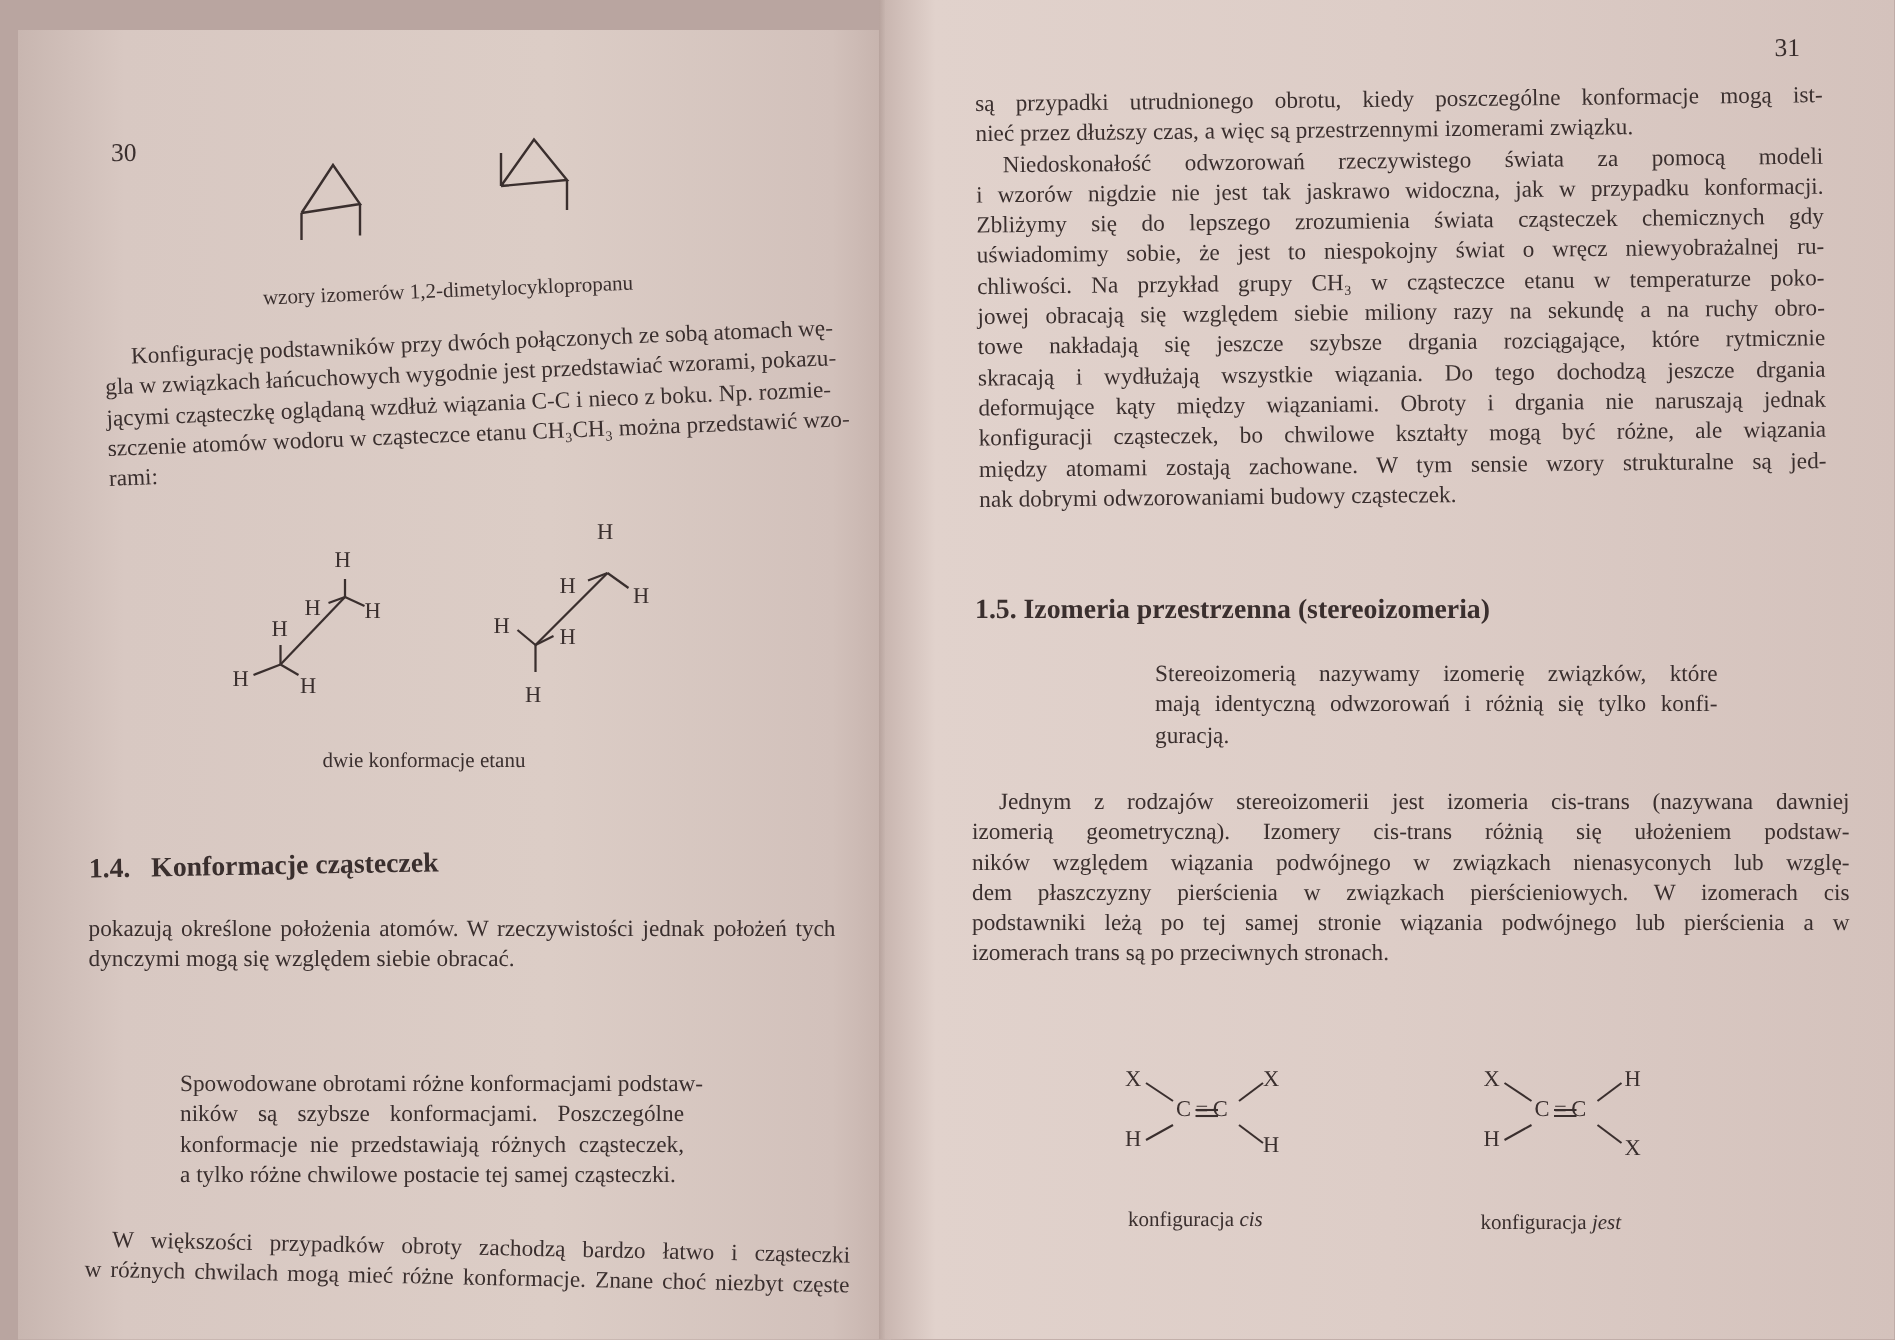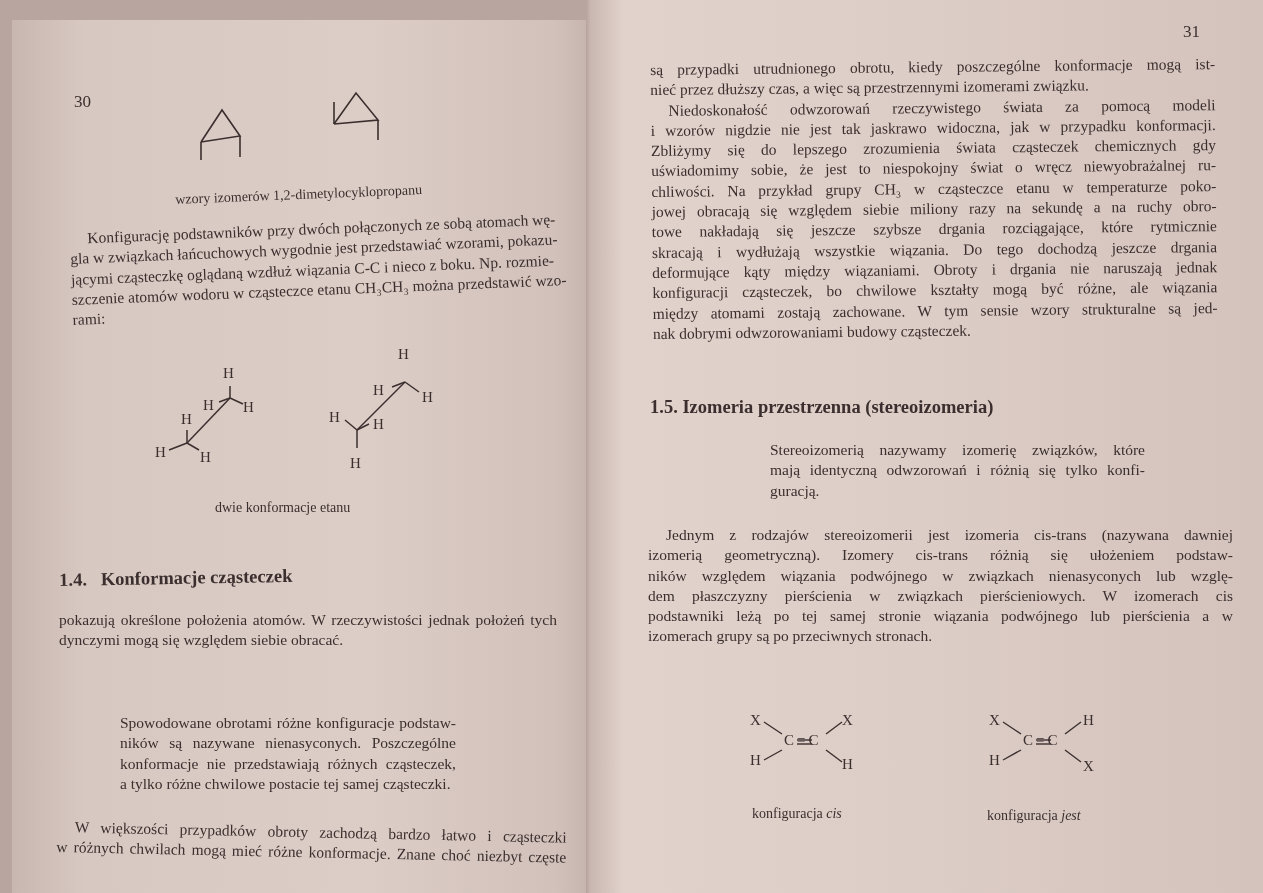--- a/index.html
+++ b/index.html
@@ -103,22 +103,22 @@
   <div class="abs heading left-skew2" style="left:47px;top:550px;">
     <span>1.4.</span>&nbsp;&nbsp;&nbsp;<span>Konformacje cząsteczek</span>
   </div>
 
   <div class="para" style="left:47px;top:590px;width:498px;">
     <span class="line">pokazują określone położenia atomów. W rzeczywistości jednak położeń tych</span>
     <span class="line last">dynczymi mogą się względem siebie obracać.</span>
   </div>
 
   <div class="para" style="left:108px;top:693px;width:336px;">
-    <span class="line">Spowodowane obrotami różne konfiguracje podstaw-</span>
-    <span class="line">ników są nazywane  nienasyconych. Poszczególne</span>
+    <span class="line">Spowodowane obrotami różne konformacjami podstaw-</span>
+    <span class="line">ników są szybsze  konformacjami. Poszczególne</span>
     <span class="line">konformacje nie przedstawiają różnych cząsteczek,</span>
     <span class="line last">a tylko różne chwilowe postacie tej samej cząsteczki.</span>
   </div>
 
   <div class="para" style="left:45px;top:797px;width:510px;transform:rotate(1.2deg);transform-origin:left top;">
     <span class="line indent">W większości przypadków obroty zachodzą bardzo łatwo i cząsteczki</span>
     <span class="line">w różnych chwilach mogą mieć różne konformacje. Znane choć niezbyt częste</span>
   </div>
 </div>
 
@@ -154,21 +154,21 @@
     <span class="line">mają identyczną  odwzorowań i różnią się tylko konfi-</span>
     <span class="line last">guracją.</span>
   </div>
 
   <div class="para" style="left:58px;top:525px;width:585px;">
     <span class="line indent">Jednym z rodzajów stereoizomerii jest izomeria cis-trans (nazywana dawniej</span>
     <span class="line">izomerią  geometryczną).  Izomery  cis-trans  różnią się ułożeniem podstaw-</span>
     <span class="line">ników względem wiązania podwójnego w związkach nienasyconych lub wzglę-</span>
     <span class="line">dem płaszczyzny pierścienia w związkach pierścieniowych. W izomerach cis</span>
     <span class="line">podstawniki leżą po tej samej stronie wiązania podwójnego lub pierścienia a w</span>
-    <span class="line last">izomerach grupy są po przeciwnych stronach.</span>
+    <span class="line last">izomerach trans są po przeciwnych stronach.</span>
   </div>
 
   <div class="abs" style="left:160px;top:712px;width:120px;height:70px;">
     <svg width="120" height="70" class="abs" style="left:0;top:0;">
       <g stroke="#3a2f2e" stroke-width="1.4">
         <line x1="14" y1="10" x2="32" y2="22"></line>
         <line x1="14" y1="48" x2="32" y2="38"></line>
         <line x1="76" y1="22" x2="92" y2="10"></line>
         <line x1="76" y1="38" x2="92" y2="50"></line>
         <line x1="47" y1="28" x2="62" y2="28"></line>

